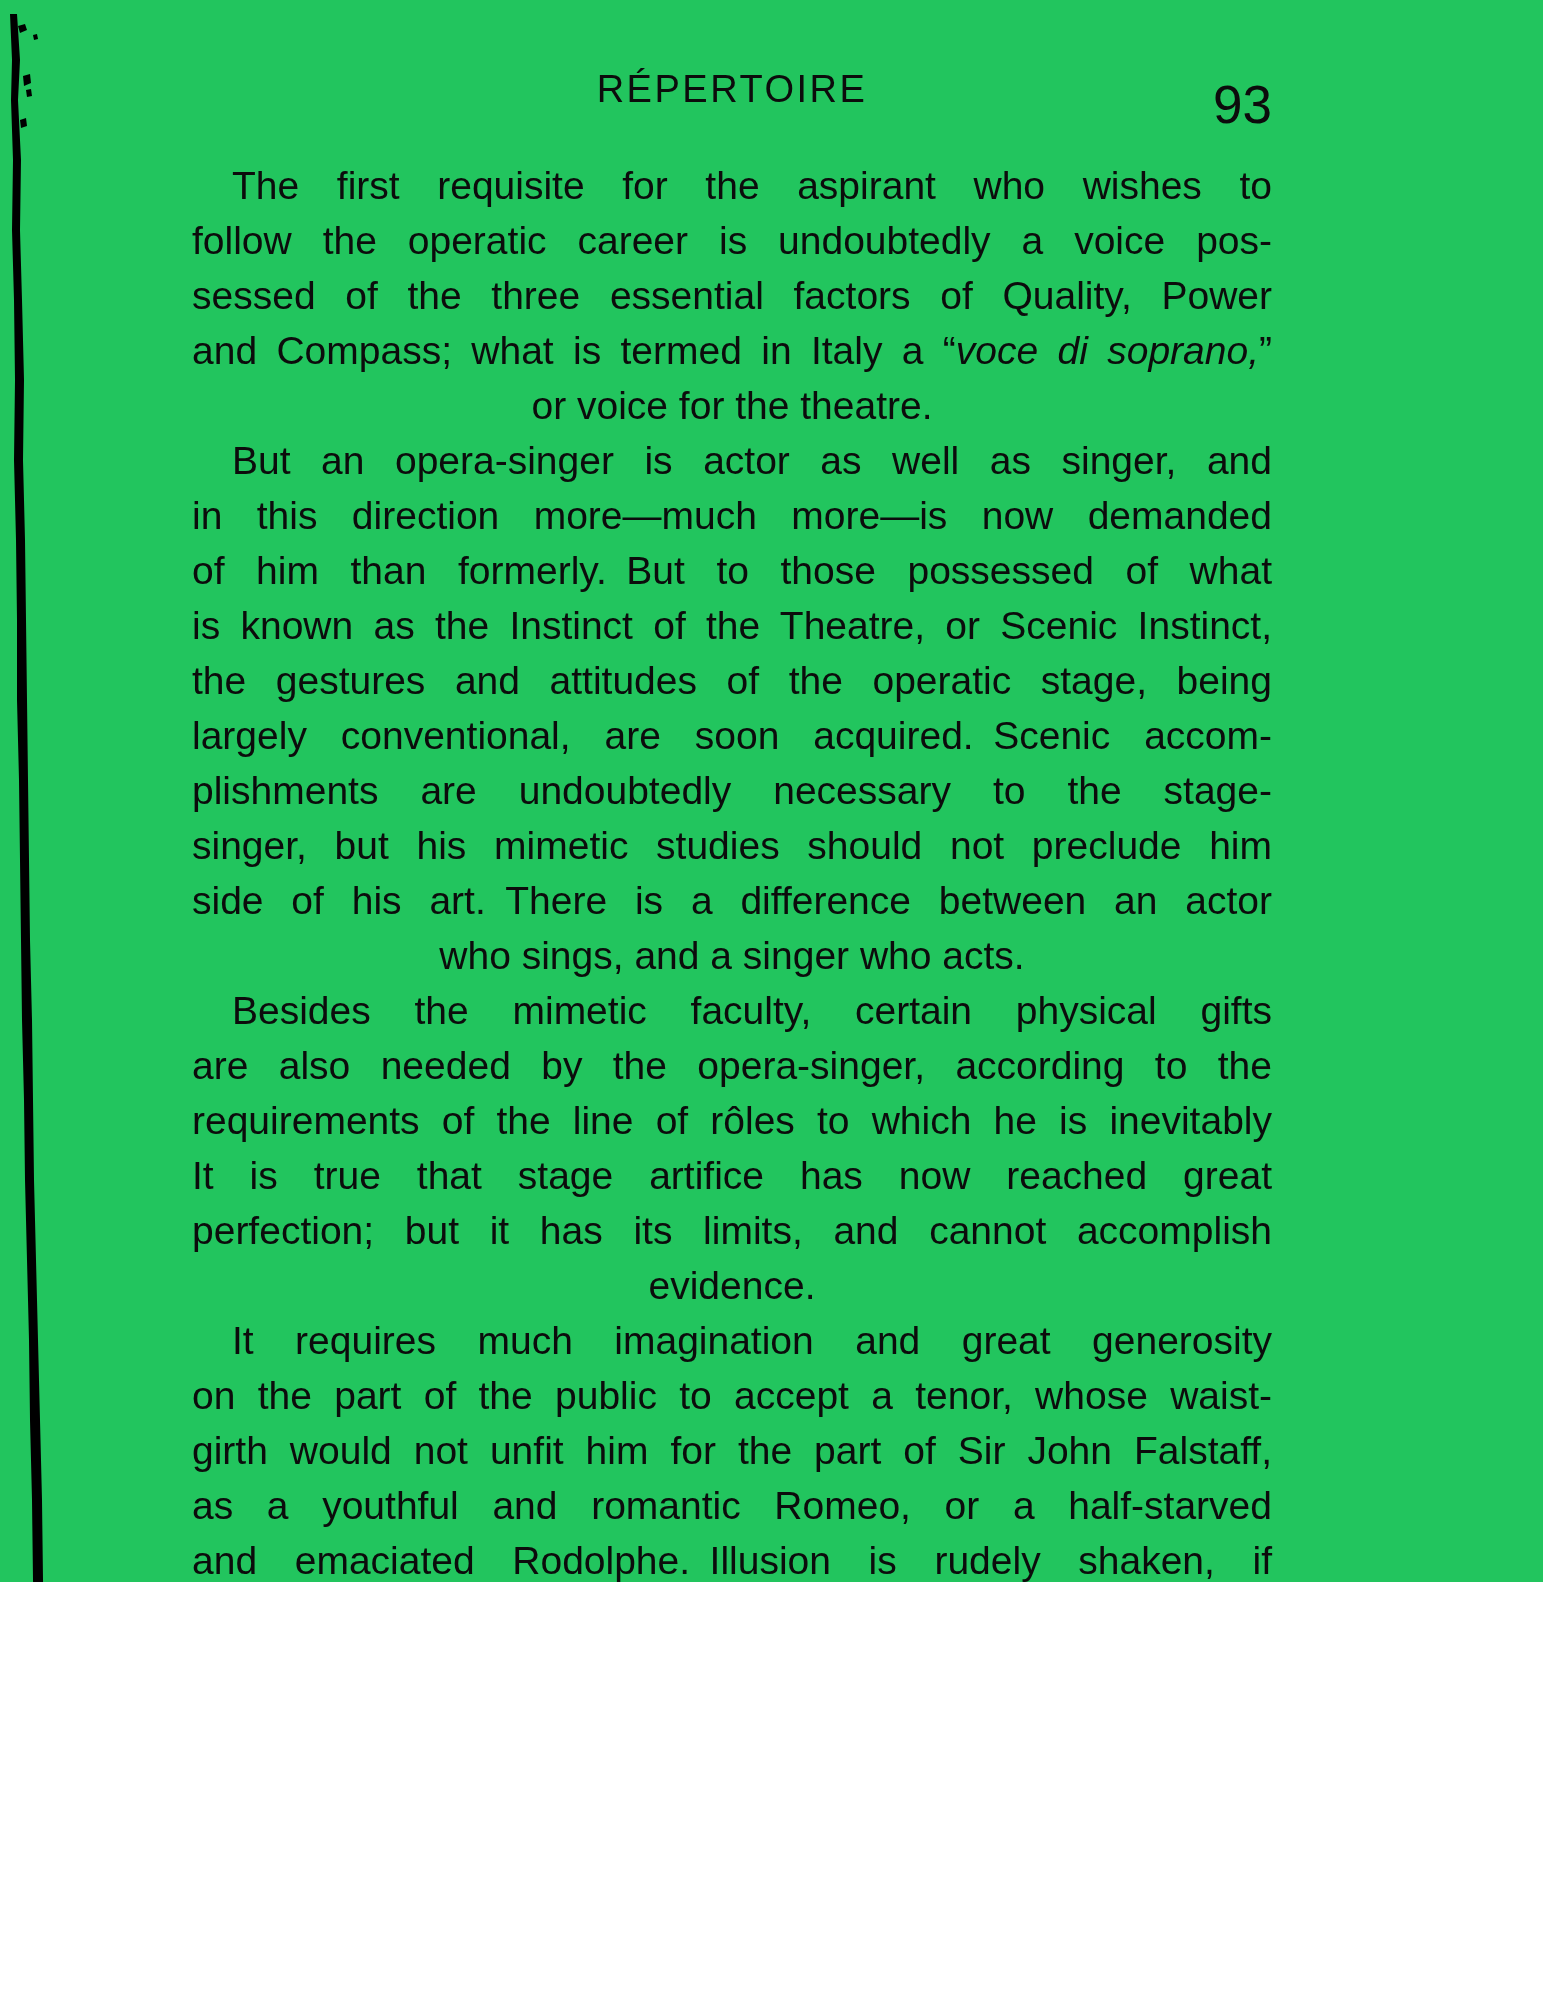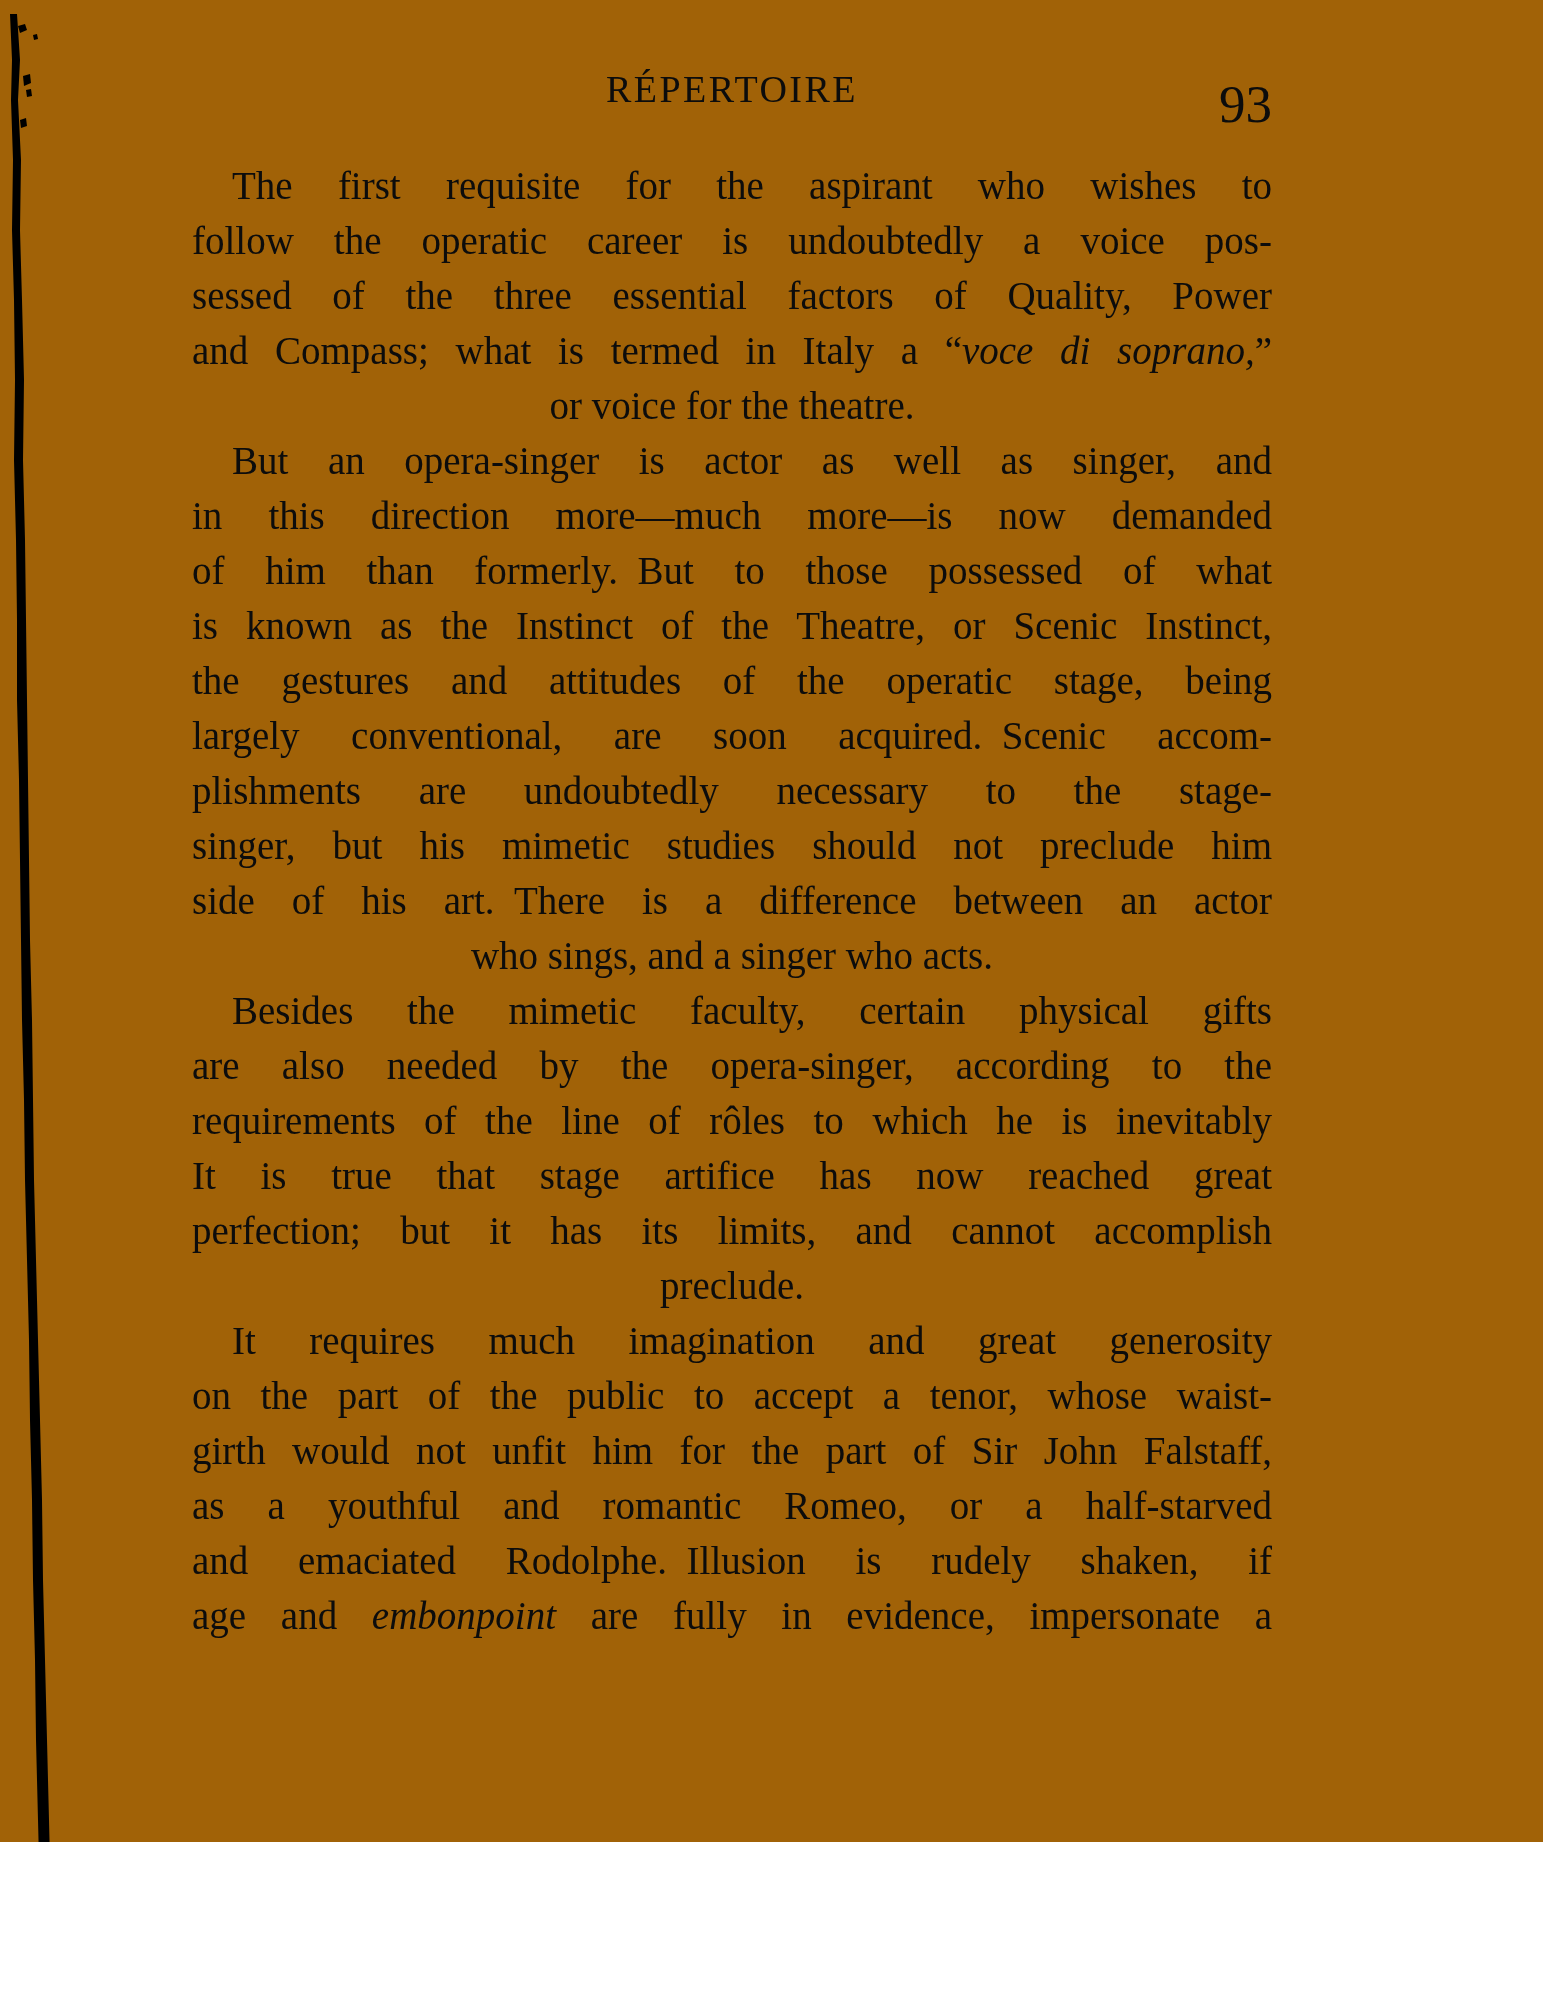--- a/index.html
+++ b/index.html
@@ -1,21 +1,21 @@
 <!DOCTYPE html>
 <html><head>
 <meta charset="utf-8">
 <style>
   html,body{margin:0;padding:0;background:#ffffff;}
   .page{
     position:relative;
-    width:1543px;height:1842px;
-    background:#a16207;
+    width:1543px;height:1582px;
+    background:#22c55e;
     overflow:hidden;
-    font-family:Liberation Serif, serif;
+    font-family:Liberation Sans, sans-serif;
     color:#0c0c0c;
   }
   .running-title{
     position:absolute;top:70px;left:192px;width:1080px;
     text-align:center;
     font-size:38px;
     letter-spacing:2.5px;
     line-height:1;
     white-space:nowrap;
   }
@@ -85,21 +85,21 @@
       <div class="line j"><span>largely conventional, are soon acquired. Scenic accom-</span></div>
       <div class="line j"><span>plishments are undoubtedly necessary to the stage-</span></div>
       <div class="line j"><span>singer, but his mimetic studies should not preclude him</span></div>
       <div class="line j"><span>side of his art. There is a difference between an actor</span></div>
       <div class="line"><span>who sings, and a singer who acts.</span></div>
       <div class="line j ind"><span>Besides the mimetic faculty, certain physical gifts</span></div>
       <div class="line j"><span>are also needed by the opera-singer, according to the</span></div>
       <div class="line j"><span>requirements of the line of rôles to which he is inevitably</span></div>
       <div class="line j"><span>It is true that stage artifice has now reached great</span></div>
       <div class="line j"><span>perfection; but it has its limits, and cannot accomplish</span></div>
-      <div class="line"><span>preclude.</span></div>
+      <div class="line"><span>evidence.</span></div>
       <div class="line j ind"><span>It requires much imagination and great generosity</span></div>
       <div class="line j"><span>on the part of the public to accept a tenor, whose waist-</span></div>
       <div class="line j"><span>girth would not unfit him for the part of Sir John Falstaff,</span></div>
       <div class="line j"><span>as a youthful and romantic Romeo, or a half-starved</span></div>
       <div class="line j"><span>and emaciated Rodolphe. Illusion is rudely shaken, if</span></div>
       <div class="line j"><span>age and </span><span class="it">embonpoint</span><span> are fully in evidence, impersonate a</span></div>
     </div>
 
 </div>
 

